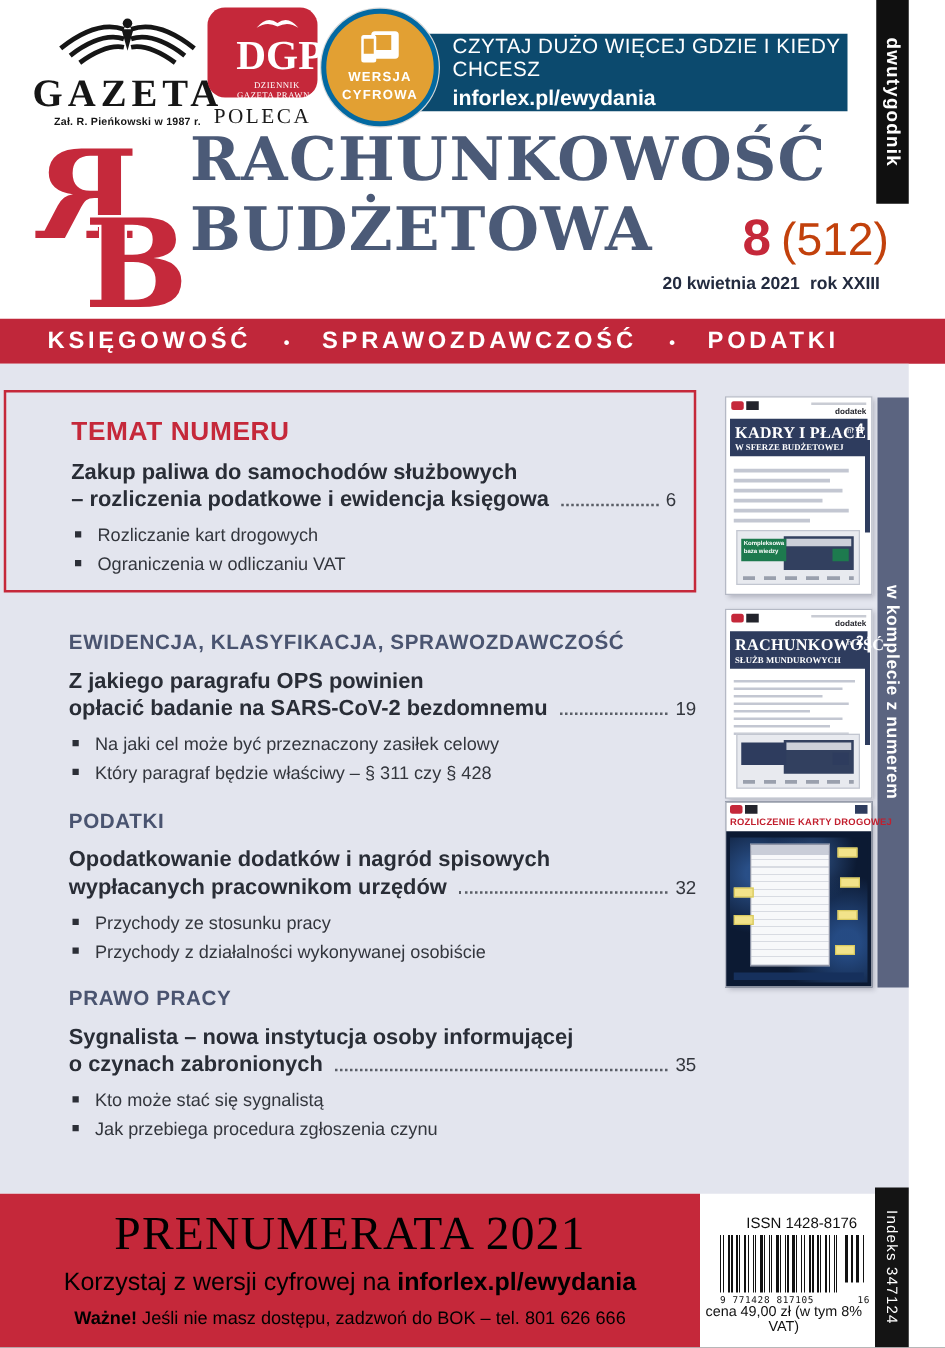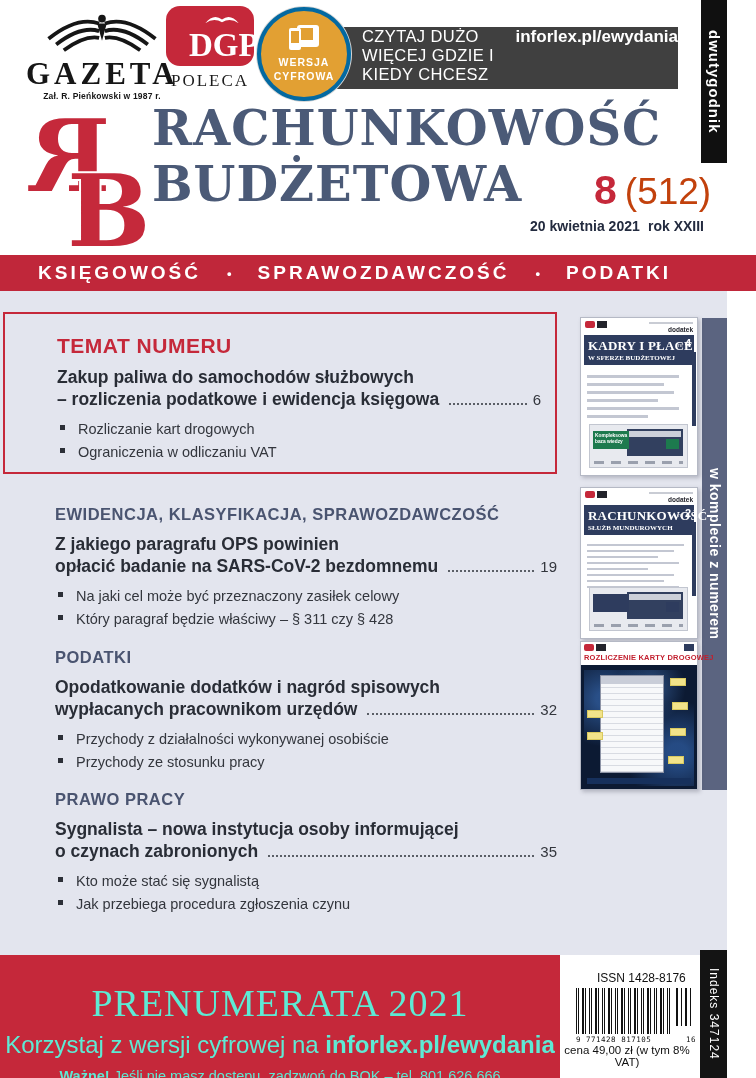--- a/index.html
+++ b/index.html
@@ -9,27 +9,27 @@
     background:#ffffff; overflow:hidden;
     font-family:"Liberation Sans", sans-serif; color:#222;
   }
 
   
   .infor-logo { position:absolute; left:26px; top:12px; width:152px; text-align:center; }
   .infor-name { font-family:"Liberation Serif", serif; font-weight:bold; font-size:31px; line-height:1; letter-spacing:4px; color:#161616; }
   .infor-tagline { font-size:8.5px; font-weight:bold; color:#161616; margin-top:2px; letter-spacing:0.2px; }
 
   .dgp { position:absolute; left:166px; top:6px; width:88px; text-align:center; }
-  .dgp-box { height:60px; background:#c5283a; border-radius:14px; color:#fff; padding-top:5px;padding-left:23px; }
+  .dgp-box { height:72px; background:#c5283a; border-radius:14px; color:#fff; padding-top:5px;padding-left:23px; }
   .dgp-abbr { font-family:"Liberation Serif", serif; font-weight:bold; font-size:33px; line-height:1; }
   .dgp-full { font-family:"Liberation Serif", serif; font-size:7px; line-height:1.15; letter-spacing:0.4px; margin-top:2px; }
   .dgp-poleca { font-family:"Liberation Serif", serif; font-size:17px; letter-spacing:2px; color:#1b1b1b; margin-top:5px; }
 
-  .digital-banner { position:absolute; left:300px; top:27px; width:378px; height:62px; background:#404040;
-    color:#fff; padding-left:62px; display:flex; flex-direction:row; justify-content:center; gap:3px; cursor:pointer; }
+  .digital-banner { position:absolute; left:300px; top:27px; width:378px; height:62px; background:#0c4a6e;
+    color:#fff; padding-left:62px; display:flex; flex-direction:column; justify-content:center; gap:3px; cursor:pointer; }
   .banner-l1 { font-size:16.5px; letter-spacing:0.4px; }
   .banner-l2 { font-size:17px; font-weight:bold; }
 
   .digital-badge { position:absolute; left:257px; top:7px; width:94px; height:94px; border-radius:50%;
     background:#e2a033; border:4px solid #0369a1; box-shadow:0 0 0 1px #d8d8d8;
     display:flex; flex-direction:column; align-items:center; justify-content:center; z-index:2; }
   .badge-icon { position:relative; width:34px; height:28px; margin-bottom:3px; }
   .badge-tablet { position:absolute; right:2px; top:0; width:22px; height:22px; background:#fff; border-radius:3px; }
   .badge-tablet::after { content:""; position:absolute; left:3px; top:3px; width:13px; height:12px; background:#e2a033; }
   .badge-phone { position:absolute; left:2px; top:3px; width:12px; height:22px; background:#fff; border-radius:2px; }
@@ -132,23 +132,23 @@
     border:1px solid #8d93a5;
     background-image:linear-gradient(#c9cdd8 0, #c9cdd8 8px, transparent 8px),
       repeating-linear-gradient(transparent 0 5px, #d8dbe2 5px 6px); }
   .co { position:absolute; width:16px; height:8px; background:#f2e38a; border:1px solid #d9c95f; }
   .co1{ right:8px; top:8px; } .co2{ right:6px; top:32px; } .co3{ right:8px; top:58px; }
   .co4{ left:3px; top:40px; } .co5{ left:3px; top:62px; } .co6{ right:10px; top:86px; }
   .t3-bottombar { position:absolute; bottom:2px; left:3px; right:3px; height:6px; background:#16305c; }
 
   
   .promo-banner { position:absolute; left:0; top:955px; width:560px; height:123px; background:#c5283a;
-    color:#5eead4; text-align:center; padding-top:28px; }
+    color:#000000; text-align:center; padding-top:12px; }
   .promo-title { font-family:"Liberation Serif", serif; font-size:38px; letter-spacing:1px; line-height:1.1; }
-  .promo-line2 { font-size:24px; margin-top:6px;text-align:center; }
+  .promo-line2 { font-size:20px; margin-top:6px;text-align:center; }
   .promo-line2 b { cursor:pointer; }
   .promo-line3 { font-size:14.5px; margin-top:9px; }
 
   .issn { position:absolute; left:597px; top:971px; font-size:12px; color:#101010; }
   .barcode { position:absolute; left:576px; top:988px; width:120px; }
   .bars { display:flex; gap:6px; height:46px; }
   .bars-main { width:94px; background:#fff;
     background-image:repeating-linear-gradient(90deg,#111 0 1px,#fff 1px 2px,#111 2px 3px,#fff 3px 6px,#111 6px 8px,#fff 8px 9px,#111 9px 10px,#fff 10px 13px); }
   .bars-addon { width:16px; height:38px; background:#fff;
     background-image:repeating-linear-gradient(90deg,#111 0 2px,#fff 2px 5px,#111 5px 6px,#fff 6px 9px); }
@@ -299,25 +299,25 @@
       <div>Opodatkowanie dodatków i nagród spisowych</div>
       <div class="art-line2-row">
         <span>wypłacanych pracownikom urzędów</span>
         <span class="leader"></span>
         <span class="page-num">32</span>
       </div>
     </div>
     <div class="bullets">
       <div class="bullet-row">
         <span class="bullet-sq"></span>
+        <span class="bullet-text">Przychody ze stosunku pracy</span>
+      </div>
+      <div class="bullet-row">
+        <span class="bullet-sq"></span>
         <span class="bullet-text">Przychody z działalności wykonywanej osobiście</span>
-      </div>
-      <div class="bullet-row">
-        <span class="bullet-sq"></span>
-        <span class="bullet-text">Przychody ze stosunku pracy</span>
       </div>
     </div>
   </div>
 
   <div class="toc-section sec4">
     <div class="sec-heading">PRAWO PRACY</div>
     <div class="art-title">
       <div>Sygnalista – nowa instytucja osoby informującej</div>
       <div class="art-line2-row">
         <span>o czynach zabronionych</span>

